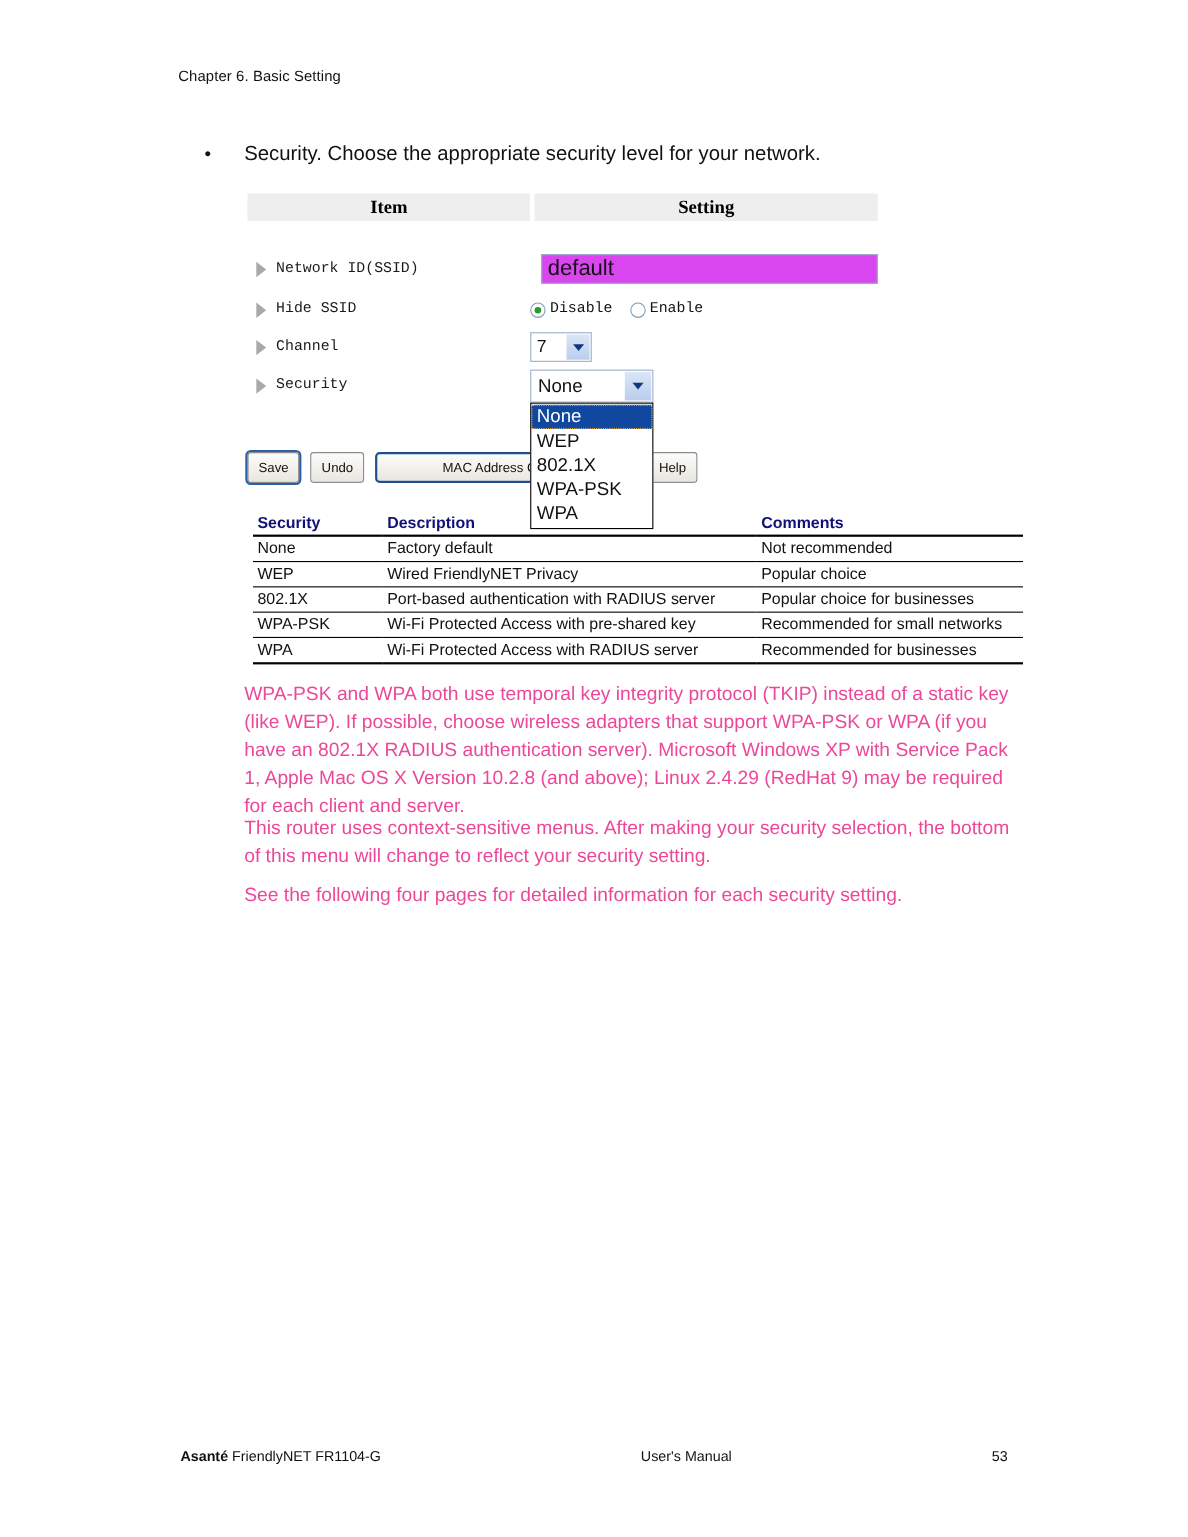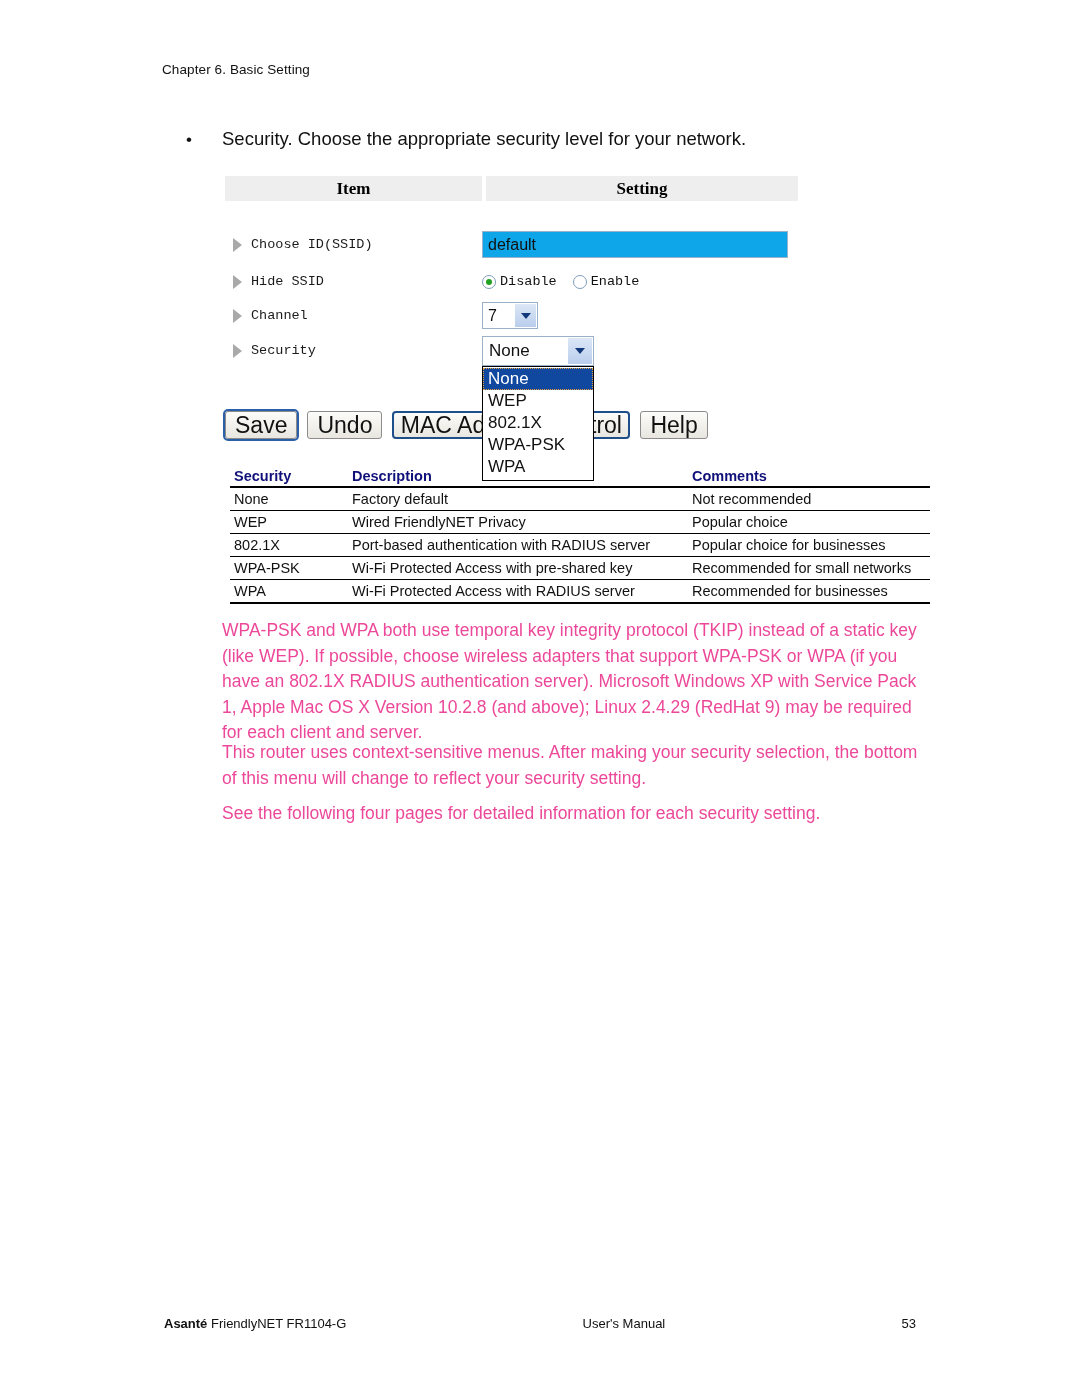--- a/index.html
+++ b/index.html
@@ -108,27 +108,28 @@
     flex: 0 0 auto;
   }
 
   .ui-value { flex: 1; display: flex; align-items: center; }
 
   
   .txt-input {
     width: 306px;
     height: 27px;
     border: 1px solid #9bb0c9;
-    background: #0ea5e9;
-    font-family: "Liberation Sans", sans-serif;
-    font-size: 16px;
+    background: #d946ef;
+    font-family: "Liberation Sans", sans-serif;
+    font-size: 20px;
     color: #111;
     padding: 0 5px;
     line-height: 25px;
     outline: none;
+    margin-left: 10px;
   }
 
   
   .radio-grp { display: flex; align-items: center; gap: 16px; }
   .radio-item { display: flex; align-items: center; gap: 4px; }
   .radio-circle {
     width: 14px; height: 14px;
     border-radius: 50%;
     border: 1.5px solid #7f9db9;
     background: #ffffff;
@@ -224,21 +225,21 @@
     align-items: center;
     gap: 10px;
     z-index: 10;
   }
   .btn {
     height: 28px;
     background: linear-gradient(#fcfcfa, #e8e6df);
     border: 1px solid #8c8c8c;
     border-radius: 3px;
     font-family: "Liberation Sans", sans-serif;
-    font-size: 23px;
+    font-size: 12px;
     color: #111;
     display: flex;
     align-items: center;
     justify-content: center;
     padding: 0 9px;
     white-space: nowrap;
   }
   .btn.focused {
     outline: 2px solid #2b5fa8;
     outline-offset: 0px;
@@ -325,21 +326,21 @@
       <div class="hcell item">Item</div>
       <div class="hgap"></div>
       <div class="hcell setting">Setting</div>
     </div>
 
     <div class="ui-body">
 
       <div class="ui-row r1">
         <div class="ui-label">
           <span class="arrow-bullet"></span>
-          <span>Choose ID(SSID)</span>
+          <span>Network ID(SSID)</span>
         </div>
         <div class="ui-value">
           <div class="txt-input">default</div>
         </div>
       </div>
 
       <div class="ui-row r2">
         <div class="ui-label">
           <span class="arrow-bullet"></span>
           <span>Hide SSID</span>

